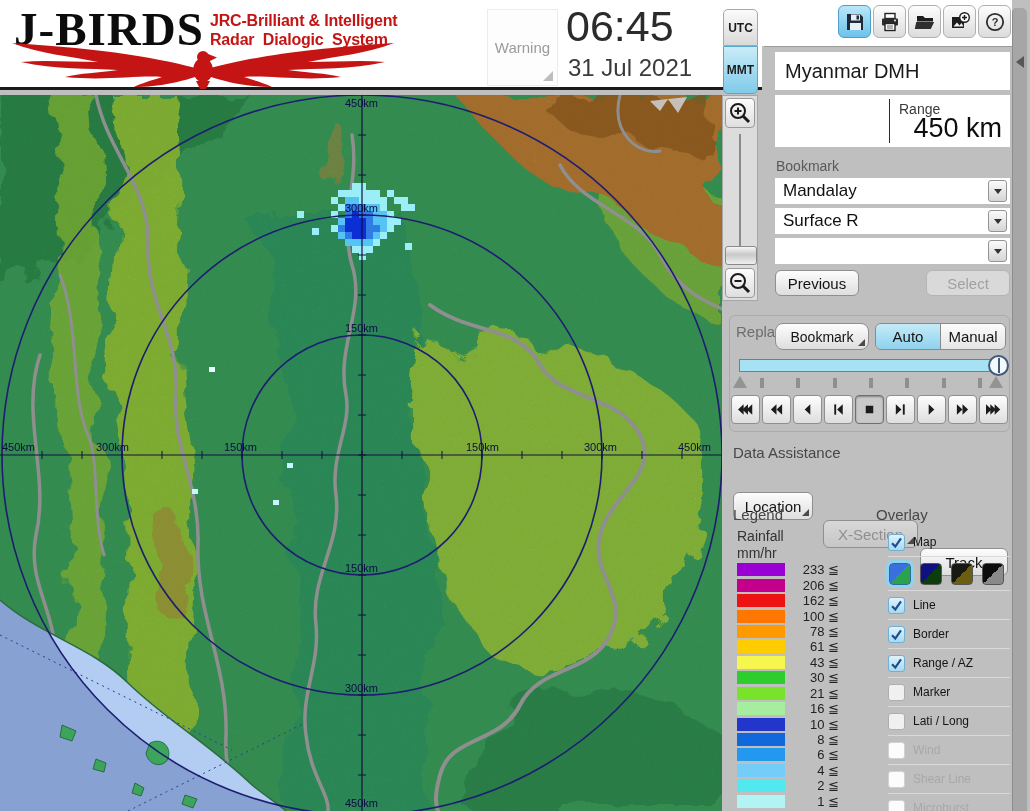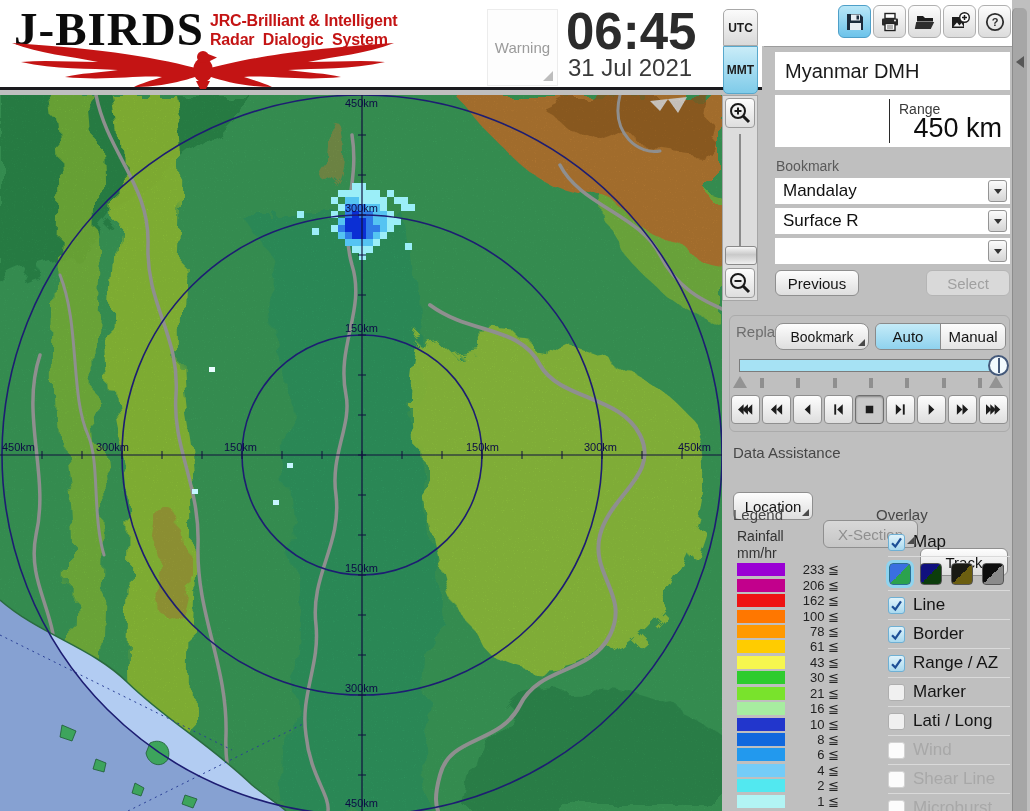--- a/index.html
+++ b/index.html
@@ -13,21 +13,21 @@
   #header-right{position:absolute;left:762px;top:0;width:250px;height:46px;background:#fff;}
   #panel-topline{position:absolute;left:764px;top:46px;width:248px;height:1px;background:#9c9c9c;}
   .logo-title{position:absolute;left:14px;top:2px;font-family:"Liberation Serif",serif;
               font-weight:bold;font-size:47px;color:#0c0c0c;letter-spacing:1px;}
   .logo-sub{position:absolute;left:210px;top:11px;color:#c41414;font-weight:bold;
             font-size:16px;line-height:19px;letter-spacing:-0.2px;white-space:pre;}
   #eagle{position:absolute;left:8px;top:40px;}
   #warning-btn{position:absolute;left:487px;top:9px;width:71px;height:77px;background:#fdfdfd;
                border:1px solid #ececec;color:#9b9b9b;font-size:15px;display:flex;
                align-items:center;justify-content:center;box-sizing:border-box;}
-  #clock-time{position:absolute;left:566px;top:2px;font-size:51px;font-weight:bold;color:#2b2b2b;}
+  #clock-time{position:absolute;left:566px;top:2px;font-size:43px;font-weight:normal;color:#2b2b2b;}
   #clock-date{position:absolute;left:568px;top:54px;font-size:24px;color:#3a3a3a;}
   .tzbtn{position:absolute;left:723px;width:35px;box-sizing:border-box;border:1px solid #a8a8a8;
          font-size:12px;font-weight:bold;color:#1c1c1c;display:flex;align-items:center;justify-content:center;}
   #tz-utc{top:9px;height:37px;border-radius:5px 5px 0 0;background:linear-gradient(#fbfbfb,#d9d9d9);}
   #tz-mmt{top:46px;height:48px;border-radius:0 0 5px 5px;background:linear-gradient(#c9ecf8,#7fcbe9);
           border-color:#58a8cc;}
   .tool-btn{position:absolute;top:5px;width:33px;height:33px;border-radius:6px;box-sizing:border-box;
             border:1px solid #b0b0b0;background:linear-gradient(#fdfdfd,#dcdcdc);
             display:flex;align-items:center;justify-content:center;padding:0;}
   .tool-btn.active{background:linear-gradient(#b9e7f8,#6cc3ea);border-color:#4e9fc8;}
@@ -123,21 +123,21 @@
 
   
   #overlay-list{position:absolute;left:888px;top:528px;width:122px;}
   .ov-row{display:flex;align-items:center;height:28px;}
   .ov-row.sep,.swatch-row.sep{border-top:1px solid #dadada;}
   .cb{width:17px;height:17px;border-radius:3px;box-sizing:border-box;margin-right:8px;flex:0 0 17px;
       display:flex;align-items:center;justify-content:center;}
   .cb-on{background:linear-gradient(#e0f3fb,#a9d9ef);border:1px solid #6fb0d4;}
   .cb-off{background:#f0f0f0;border:1px solid #aeaeae;}
   .cb-dis{background:#fcfcfc;border:1px solid #d2d2d2;}
-  .ov-label{font-size:17px;color:#141414;white-space:nowrap;}
+  .ov-label{font-size:12px;color:#141414;white-space:nowrap;}
   .ov-label.dis{color:#a8a8a8;}
   .swatch-row{display:flex;align-items:center;height:33px;gap:9px;padding-left:1px;}
   .mswatch{width:22px;height:22px;border-radius:4px;display:inline-block;box-sizing:border-box;
            border:1px solid #555;}
   .mswatch.sel{outline:3px solid #8fd4ef;border-color:#2a6f93;}
   button{cursor:pointer;font-family:"Liberation Sans",sans-serif;}
 </style>
 </head>
 <body>
 

